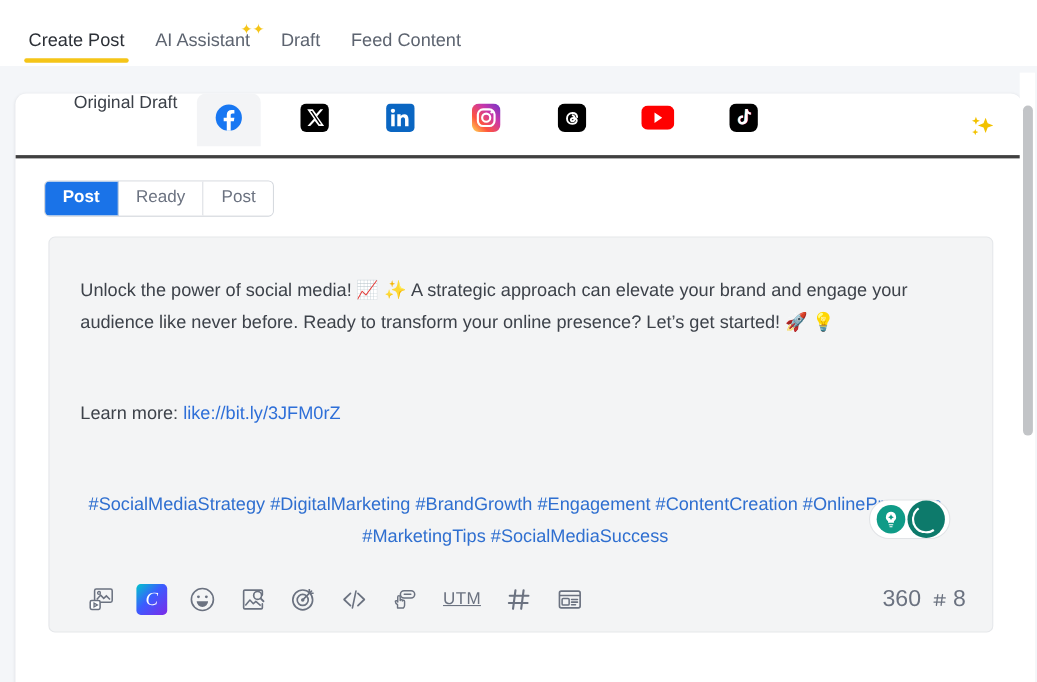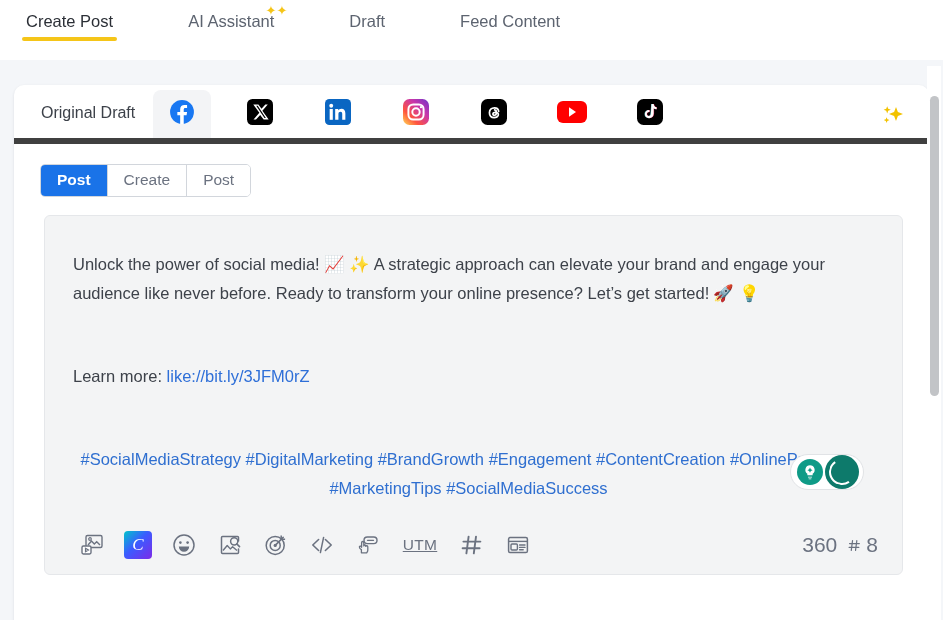--- a/index.html
+++ b/index.html
@@ -5,25 +5,25 @@
   * { box-sizing: border-box; margin: 0; padding: 0; }
   html, body {
     width: 943px; height: 620px;
     background: #ffffff;
     font-family: "Liberation Sans", sans-serif;
     overflow: hidden;
   }
 
   
   .topnav {
-    position: absolute; left: 0; top: 0;
+    position: absolute; left: 0; top: 16px;
     width: 943px; height: 60px;
     background: #ffffff;
     display: flex; align-items: flex-start;
-    padding-left: 12px; padding-top: 6px; gap: 47px;
+    padding-left: 12px; padding-top: 6px;
   }
   .nav-item {
     position: relative;
     font-size: 16.5px;
     color: #5d6470;
     padding: 6px 14px 10px 14px;
     white-space: nowrap;
     cursor: pointer;
   }
   .nav-item.active { color: #2b2f36; }
@@ -50,23 +50,23 @@
     background: #ffffff;
     border-radius: 10px;
     box-shadow: 0 1px 3px rgba(16,24,40,.10);
     overflow: hidden;
   }
 
   
   .platform-row {
     position: relative;
     height: 59px;
-    display: flex; align-items: flex-end;
-    padding-left: 9px;
-    border-bottom: 6px solid #404040;
+    display: flex; 
+    padding-left: 35px;
+    border-bottom: 3px solid #404040;
   }
   .original-draft {
     font-size: 16px; color: #3c4149;
     padding: 0 18px 16px 18px;
     white-space: nowrap;
     cursor: pointer;
   }
   .ptab {
     width: 58px; height: 48px;
     display: flex; align-items: center; justify-content: center;
@@ -310,21 +310,21 @@
         <path fill="#f2c200" d="M19 4l1.9 5.1L26 11l-5.1 1.9L19 18l-1.9-5.1L12 11l5.1-1.9z"></path>
         <path fill="#f2c200" d="M10.2 3.2l1 2.6 2.6 1-2.6 1-1 2.6-1-2.6-2.6-1 2.6-1z"></path>
         <path fill="#f2c200" d="M9.6 14.2l.8 2.1 2.1.8-2.1.8-.8 2.1-.8-2.1-2.1-.8 2.1-.8z"></path>
       </svg>
     </div>
   </div>
 
   <div class="seg-wrap">
     <div class="seg">
       <div class="seg-btn active">Post</div>
-      <div class="seg-btn">Create</div>
+      <div class="seg-btn">Ready</div>
       <div class="seg-btn">Post</div>
     </div>
   </div>
 
   <div class="editor">
     <div class="editor-text">
       <p>Unlock the power of social media! 📈 ✨ A strategic approach can elevate your brand and engage your audience like never before. Ready to transform your online presence? Let’s get started! 🚀 💡</p>
       <div class="spacer"></div>
       <p><span>Learn more: </span><span class="link">like://bit.ly/3JFM0rZ</span></p>
       <div class="spacer"></div>

